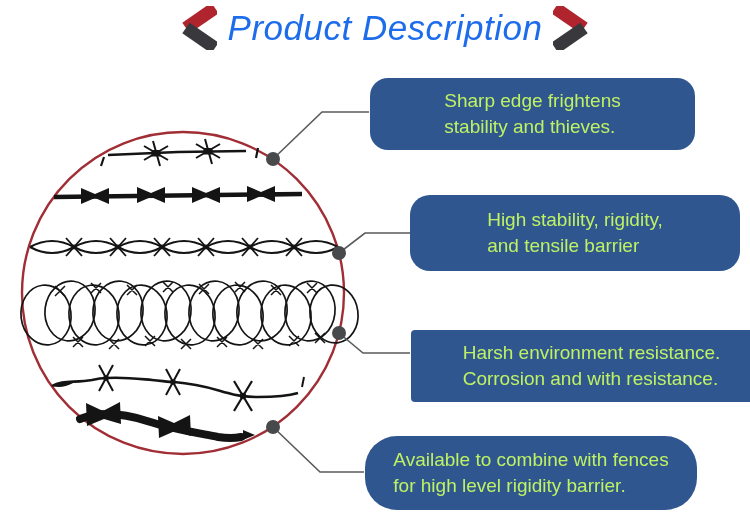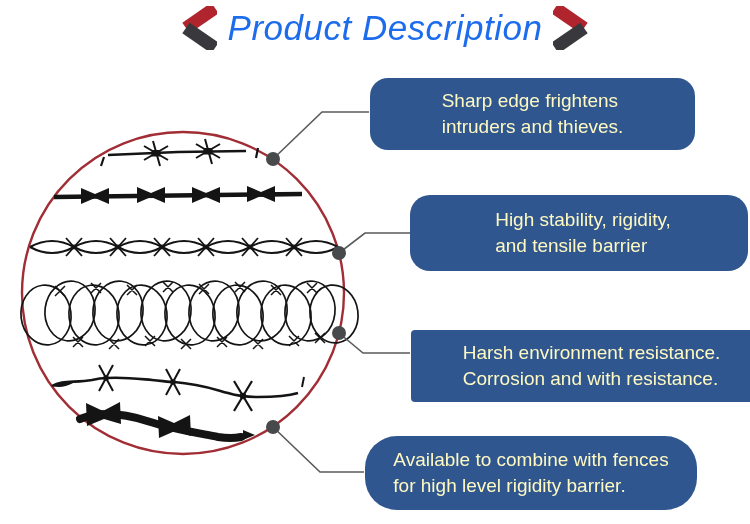--- a/index.html
+++ b/index.html
@@ -14,28 +14,28 @@
   }
   .title{
     font-style:italic;font-size:35px;font-weight:400;color:#1c6ceb;
     letter-spacing:0.5px;white-space:nowrap;line-height:48px;margin:0;
   }
   .chev{width:41px;height:44px;flex:0 0 auto;}
   
   .illustration{position:absolute;left:0;top:0;width:750px;height:524px;}
   
   .callout{
-    position:absolute;background:#30568f;color:#fef9c3;
+    position:absolute;background:#30568f;color:#bef264;
     display:flex;align-items:center;justify-content:center;
     font-size:19px;line-height:26px;
   }
   .callout .lines{text-align:left;}
   .callout .line{white-space:nowrap;}
   .callout-1{left:370px;top:78px;width:325px;height:72px;border-radius:18px;}
-  .callout-2{left:410px;top:195px;width:330px;height:76px;border-radius:20px;padding-left:8px;}
+  .callout-2{left:410px;top:195px;width:330px;height:76px;border-radius:20px;}
   .callout-3{left:411px;top:330px;width:361px;height:72px;border-radius:4px;}
   .callout-4{left:365px;top:436px;width:332px;height:74px;border-radius:32px;}
 </style>
 </head>
 <body>
 
 <div class="header">
   <svg class="chev" viewBox="0 0 41 44">
     <path d="M39,2 L10,22" stroke="#b0242e" stroke-width="13" fill="none"></path>
     <path d="M10,22 L39,42" stroke="#39383c" stroke-width="13" fill="none"></path>
@@ -133,21 +133,21 @@
     <circle cx="273" cy="159" r="7"></circle>
     <circle cx="339" cy="253" r="7"></circle>
     <circle cx="339" cy="333" r="7"></circle>
     <circle cx="273" cy="427" r="7"></circle>
   </g>
 </svg>
 
 <div class="callout callout-1">
   <div class="lines">
     <div class="line">Sharp edge frightens</div>
-    <div class="line">intruders and thieves.</div>
+    <div class="line">stability and thieves.</div>
   </div>
 </div>
 
 <div class="callout callout-2">
   <div class="lines">
     <div class="line">High stability, rigidity,</div>
     <div class="line">and tensile barrier</div>
   </div>
 </div>
 

